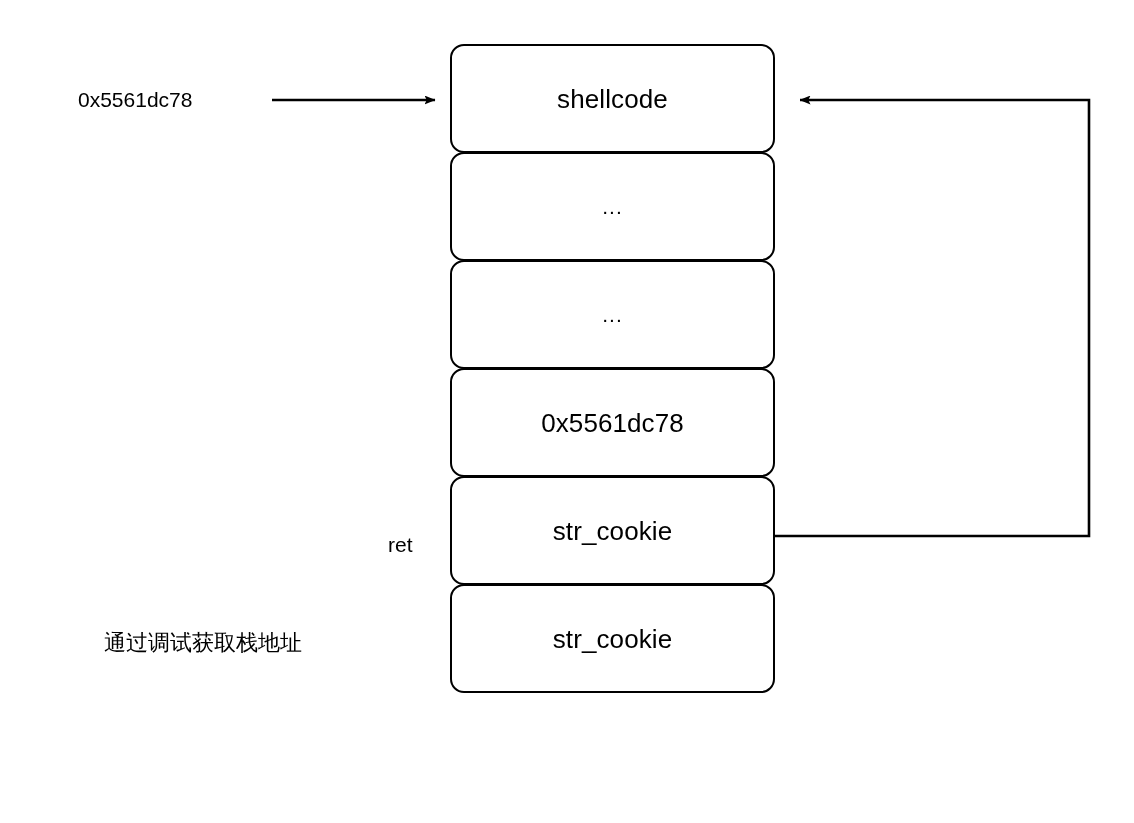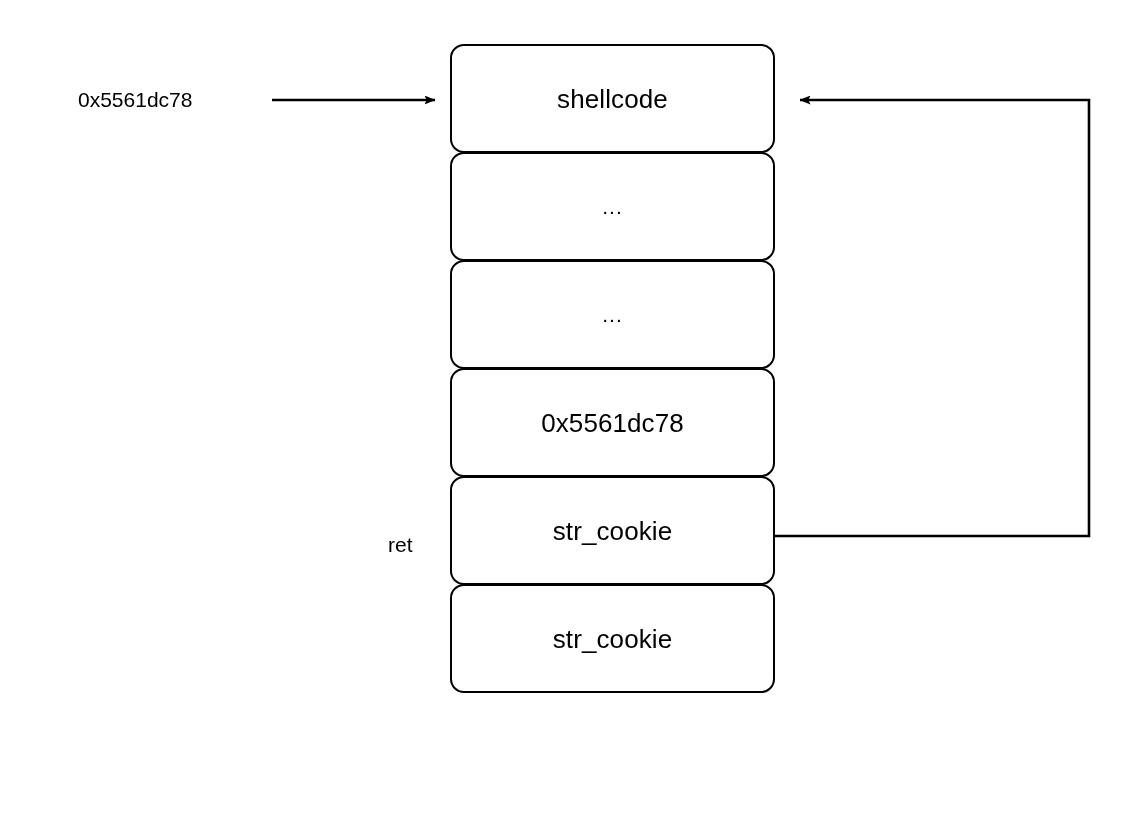--- a/index.html
+++ b/index.html
@@ -131,14 +131,15 @@
     <div class="stack-cell">
       <span class="cell-label">str_cookie</span>
     </div>
 
   </div>
 
   <div class="side-label" id="addr-label">0x5561dc78</div>
 
   <div class="side-label" id="ret-label">ret</div>
 
+  <div class="side-label" id="debug-note">通过调试获取栈地址</div>
 
 </div>
 
 </body></html>

